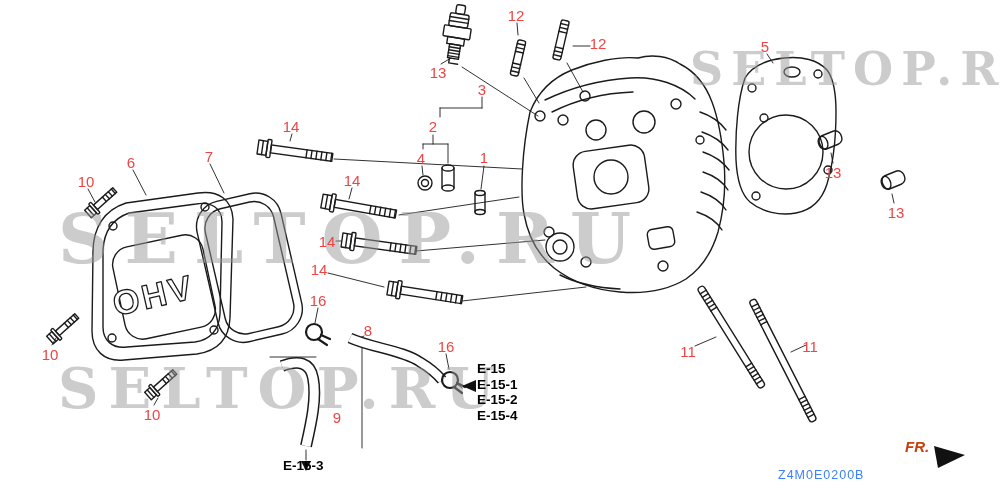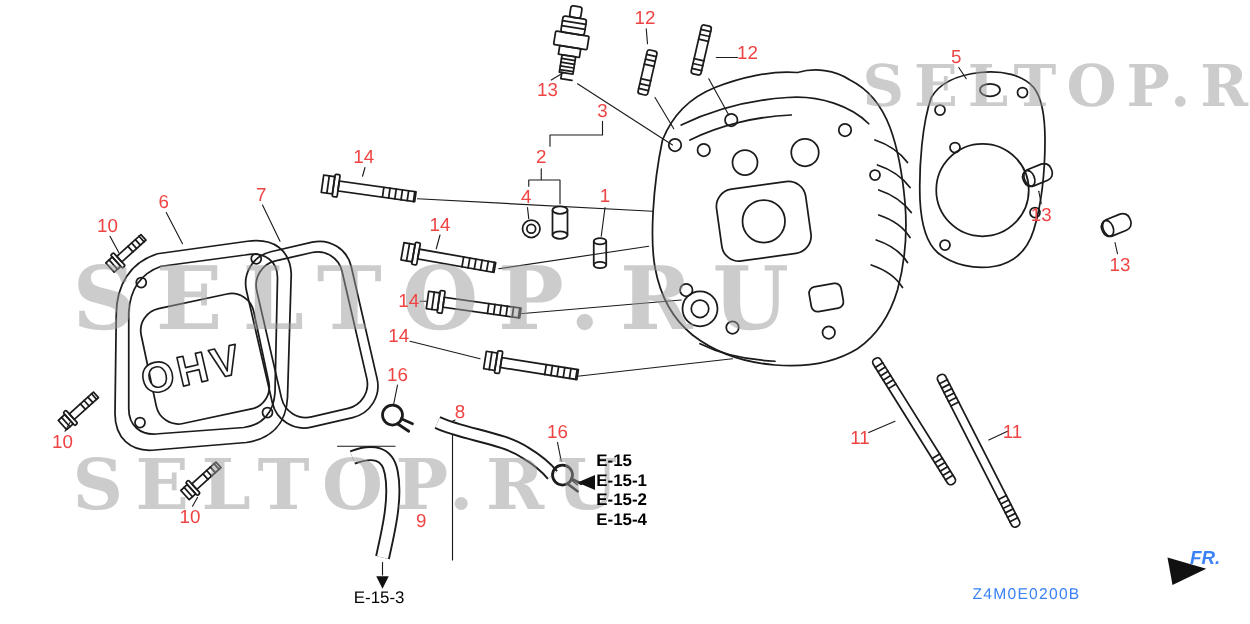--- a/index.html
+++ b/index.html
@@ -5,24 +5,24 @@
   html,body{margin:0;padding:0;background:#fff;}
   .stage{position:relative;width:1000px;height:499px;background:#ffffff;overflow:hidden;
          font-family:"Liberation Sans",sans-serif;}
   .art{position:absolute;left:0;top:0;z-index:1;}
   .callout{position:absolute;transform:translate(-50%,-50%);font-size:15px;color:#ef4444;
            z-index:5;white-space:nowrap;}
   .wm{position:absolute;font-family:"DejaVu Serif",serif;font-weight:bold;color:#9a9a9a;
       opacity:.5;white-space:nowrap;z-index:4;pointer-events:none;line-height:1;}
   .refblock{position:absolute;left:477px;top:361px;z-index:5;font-weight:bold;
             font-size:13.5px;line-height:15.5px;color:#000;}
-  .ref3{position:absolute;left:283px;top:470px;z-index:5;font-weight:normal;
+  .ref3{position:absolute;left:283px;top:458px;z-index:5;font-weight:bold;
         font-size:13.5px;color:#000;}
-  .fr{position:absolute;left:952px;top:438px;z-index:5;font-weight:bold;font-style:italic;
-      font-size:15px;color:#3b82f6;}
+  .fr{position:absolute;left:905px;top:438px;z-index:5;font-weight:bold;font-style:italic;
+      font-size:15px;color:#c2410c;}
   .code{position:absolute;left:778px;top:468px;z-index:5;font-size:12.5px;
         letter-spacing:1px;color:#3b82f6;}
 </style>
 </head>
 <body>
 
 <div class="stage">
 
   <svg class="art" width="1000" height="499" viewBox="0 0 1000 499">
     <defs>

